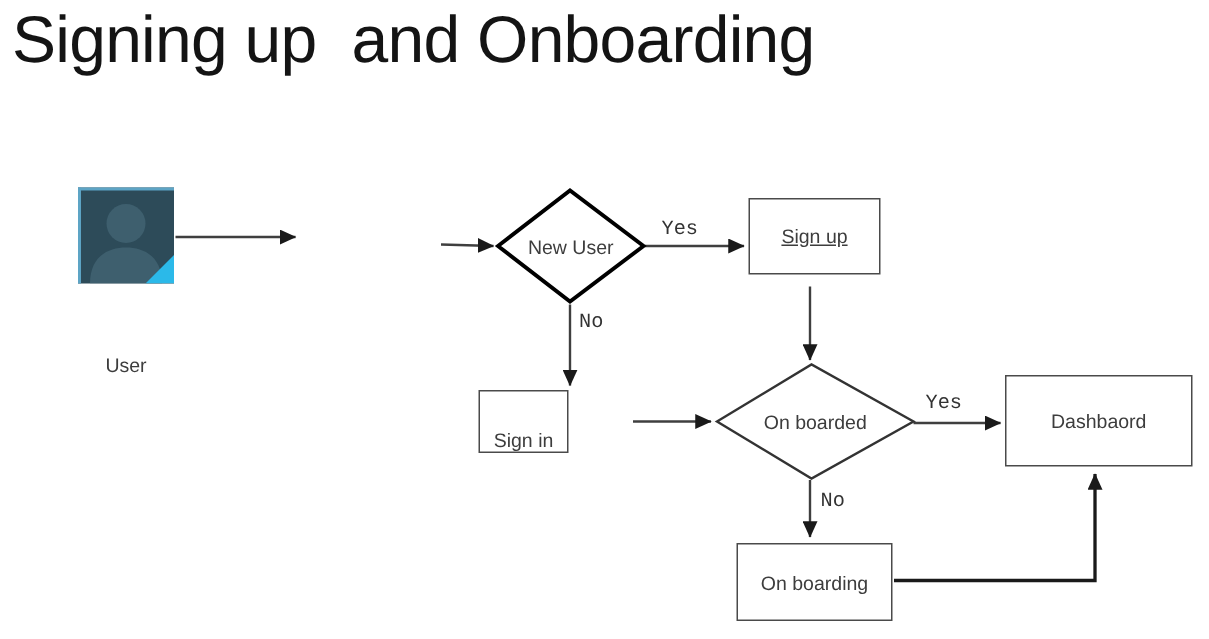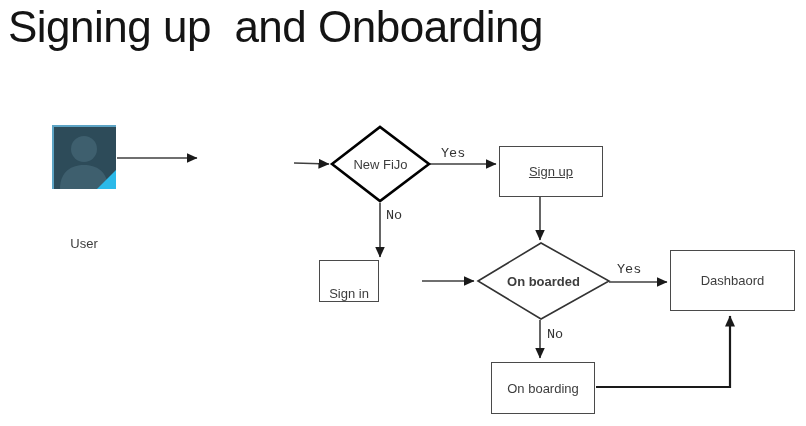--- a/index.html
+++ b/index.html
@@ -30,30 +30,30 @@
   }
   #box-home   { left:198px; top:124px; width:94px; height:72px; padding:3px; border-width:1.5px; border-color:#4d4d4d; }
   #box-home .inner {
     width:100%; height:100%; border:1.5px solid #4d4d4d;
     display:flex; align-items:center; justify-content:center;
   }
   #box-home .cyan {
     background:#76f7f7; padding:2px 3px; font-size:12.5px; line-height:1.2;
     color:#333; white-space:pre-line; text-align:center;
   }
-  #box-signup     { left:499px; top:146px; width:104px;  height:51px;text-decoration:underline; }
+  #box-signup     { left:499px; top:132px; width:88px;  height:51px;text-decoration:underline; }
   #box-signin     { left:319px; top:260px; width:60px;  height:42px;align-items:flex-end; }
   #box-dashboard  { left:670px; top:250px; width:125px; height:61px; }
   #box-onboarding { left:491px; top:362px; width:104px; height:52px; }
 
   .dlabel {
     position:absolute; text-align:center; font-size:13px; color:#3d3d3d;
   }
   #lbl-newuser   { left:332px; top:157px; width:97px;  }
-  #lbl-onboarded { left:478px; top:274px; width:131px;font-weight:bold; }
+  #lbl-onboarded { left:478px; top:274px; width:131px; }
 
   .elabel {
     position:absolute; font-size:13.5px; color:#333;font-family:Liberation Mono, monospace;
   }
   #yes1 { left:441px; top:146px; }
   #no1  { left:386px; top:208px; }
   #yes2 { left:617px; top:262px; }
   #no2  { left:547px; top:327px; }
 
   .icon-user {
@@ -101,21 +101,21 @@
   <div class="icon-user">
     <svg width="62" height="62" viewBox="0 0 62 62">
       <circle cx="30" cy="22" r="13" fill="#3e5f6e"></circle>
       <path d="M6,62 C6,44 18,38 30,38 C42,38 54,44 54,62 Z" fill="#3e5f6e"></path>
     </svg>
     <span class="corner"></span>
   </div>
   <div id="lbl-user">User</div>
 
 
-  <div class="dlabel" id="lbl-newuser">New FiJo</div>
+  <div class="dlabel" id="lbl-newuser">New User</div>
 
   <div class="box" id="box-signup">
     <span>Sign up</span>
   </div>
 
   <div class="box" id="box-signin">
     <span>Sign in</span>
   </div>
 
   <div class="dlabel" id="lbl-onboarded">On boarded</div>

